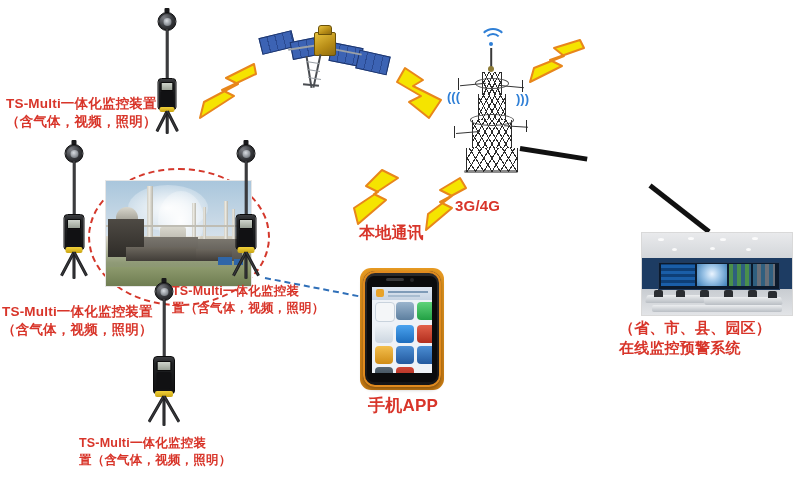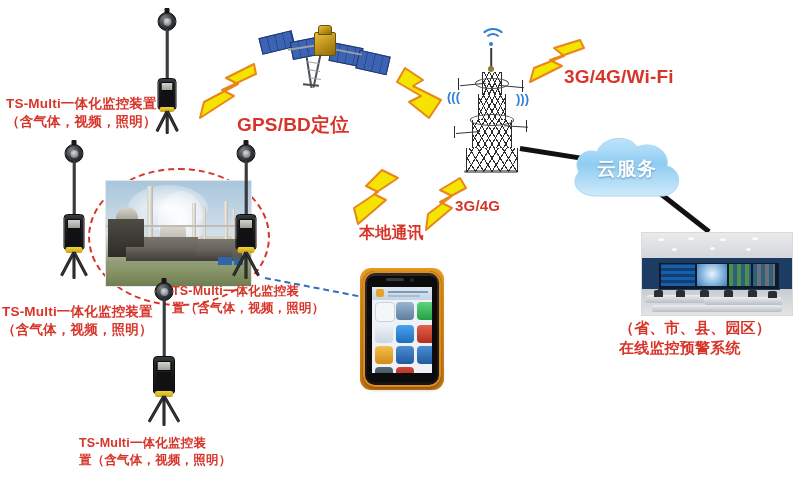--- a/index.html
+++ b/index.html
@@ -312,33 +312,20 @@
     <div style="position:absolute;left:74px;top:58px;width:1.4px;height:12px;background:#2b2b2b;"></div>
     <div style="position:absolute;left:6px;top:104px;width:1.4px;height:12px;background:#2b2b2b;"></div>
     <div style="position:absolute;left:78px;top:98px;width:1.4px;height:12px;background:#2b2b2b;"></div>
 
     <div style="position:absolute;left:16px;top:148px;width:54px;height:3px;background:#2b2b2b;opacity:.55;border-radius:2px;"></div>
 
     <div class="sig" style="left:-1px;top:68px;">((( </div>
     <div class="sig" style="left:68px;top:70px;"> )))</div>
   </div>
 
-  <div class="cloud-wrap" style="left:566px;top:130px;width:122px;height:76px;">
-    <svg width="122" height="76" viewBox="0 0 122 76">
-      <defs>
-        <linearGradient id="cg" x1="0" y1="0" x2="0" y2="1">
-          <stop offset="0%" stop-color="#bfe4fa"></stop>
-          <stop offset="45%" stop-color="#8fcdf2"></stop>
-          <stop offset="100%" stop-color="#cfeafb"></stop>
-        </linearGradient>
-      </defs>
-      <path d="M31 66 C10 66 4 52 13 42 C6 30 18 17 31 22 C36 7 62 3 71 17 C88 10 104 22 101 36 C116 39 118 62 98 66 Z" fill="url(#cg)" stroke="#a9d9f3" stroke-width="1"></path>
-    </svg>
-    <div class="cloud-txt" style="top:26px;">云服务</div>
-  </div>
 
   <div class="room" style="left:641px;top:232px;width:150px;height:82px;">
     <div class="rm-ceil"></div>
     <div class="rm-wall"></div>
     <div class="rm-floor"></div>
     <div class="rm-light" style="left:16px;top:5px;width:6px;height:3px;"></div>
     <div class="rm-light" style="left:46px;top:4px;width:6px;height:3px;"></div>
     <div class="rm-light" style="left:78px;top:5px;width:6px;height:3px;"></div>
     <div class="rm-light" style="left:110px;top:4px;width:6px;height:3px;"></div>
     <div class="rm-light" style="left:30px;top:15px;width:5px;height:3px;"></div>
@@ -429,26 +416,25 @@
 
   <div class="lbl" style="left:2px;top:303px;font-size:13.5px;width:200px;">TS-Multi一体化监控装置
 （含气体，视频，照明）</div>
 
   <div class="lbl" style="left:172px;top:283px;font-size:12.5px;width:160px;">TS-Multi一体化监控装
 置（含气体，视频，照明）</div>
 
   <div class="lbl" style="left:79px;top:435px;font-size:12.5px;width:170px;">TS-Multi一体化监控装
 置（含气体，视频，照明）</div>
 
-  <div class="lbl" style="left:237px;top:112px;font-size:19px;">GPS/BD定位</div>
 
   <div class="lbl" style="left:359px;top:222px;font-size:16px;">本地通讯</div>
 
   <div class="lbl" style="left:455px;top:196px;font-size:15px;">3G/4G</div>
 
-  <div class="lbl" style="left:564px;top:64px;font-size:19px;">3G/4G/Wi-Fi</div>
-
-
+
+
+  <div class="lbl" style="left:368px;top:395px;font-size:17px;">手机APP</div>
 
   <div class="lbl" style="left:619px;top:318px;font-size:15px;text-align:left;width:180px;">（省、市、县、园区）
 在线监控预警系统</div>
 
 </div>
 
 </body></html>

